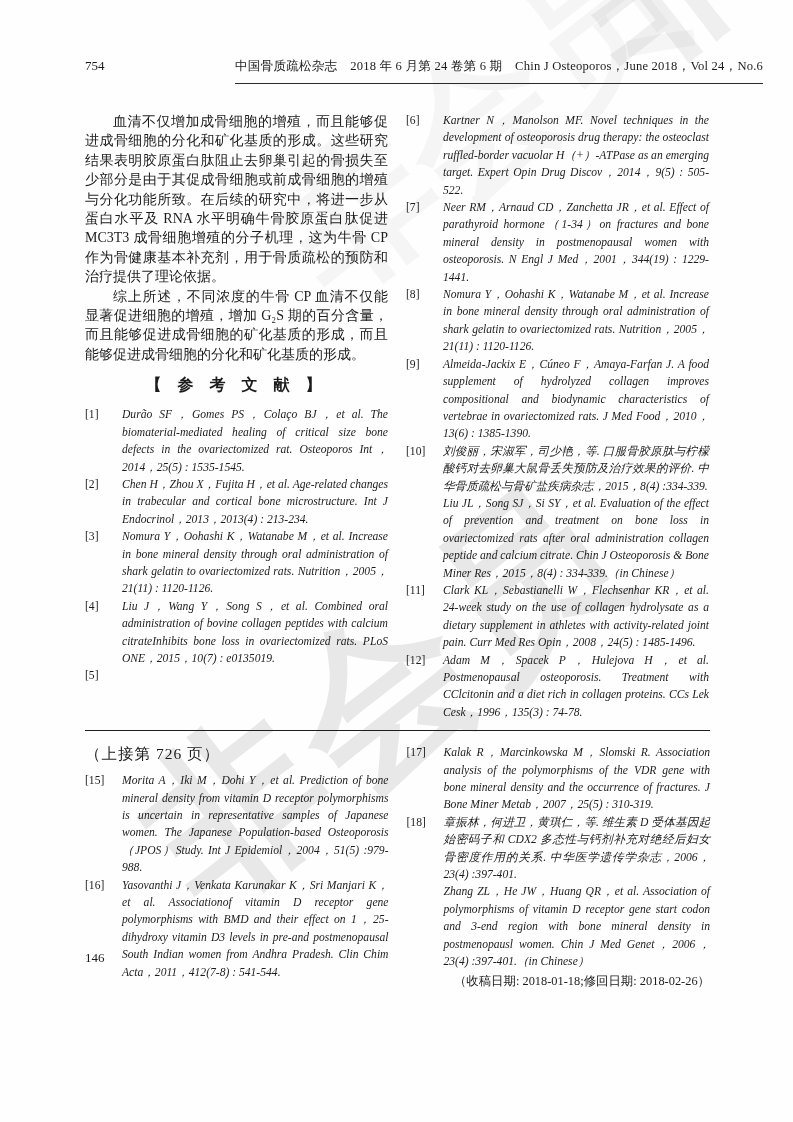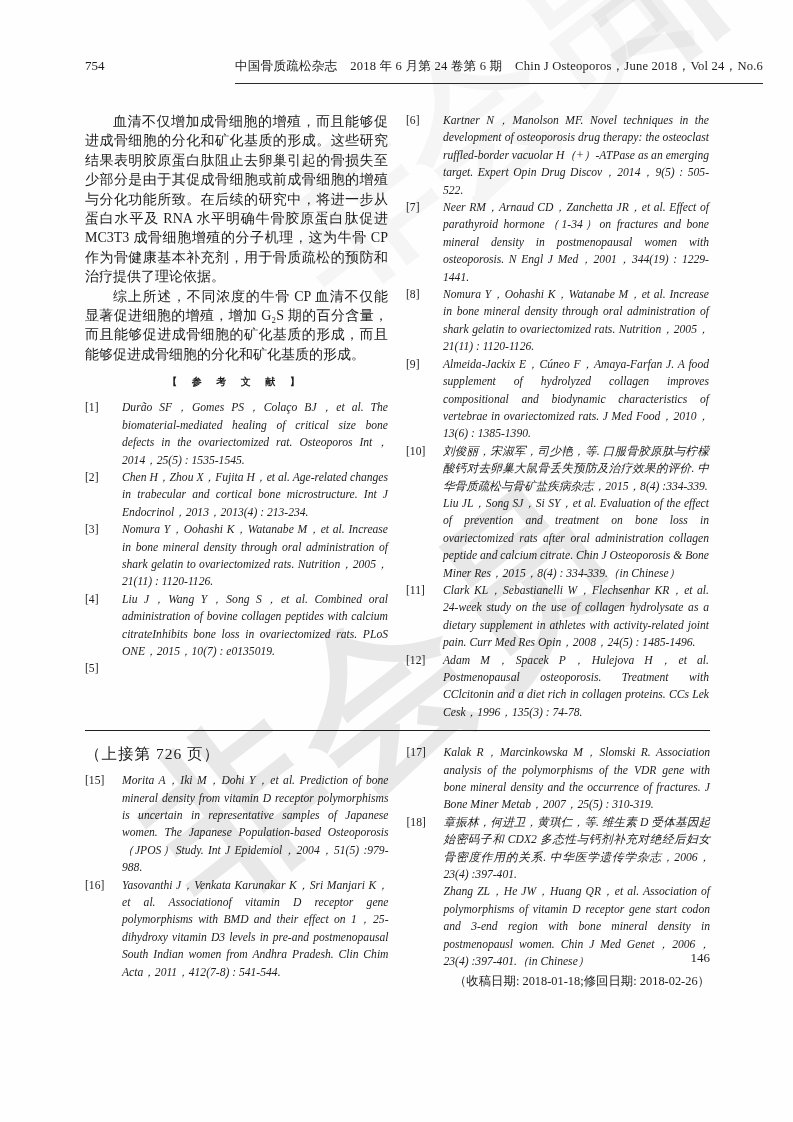--- a/index.html
+++ b/index.html
@@ -27,21 +27,21 @@
     font-size:12.6px;
   }
   
   .cols{display:flex;gap:18px;margin-top:28px;}
   .col{width:303px;flex:0 0 auto;}
   .para{
     font-size:14px;line-height:19.4px;
     text-align:justify;text-indent:2em;margin:0;
   }
   .refs-heading{
-    text-align:center;font-weight:bold;font-size:10px;
+    text-align:center;font-weight:bold;font-size:16px;
     letter-spacing:6px;margin:11px 0 10px 0;
   }
   .ref{position:relative;padding-left:37px;margin:0;}
   .ref-num{position:absolute;left:0;top:0;font-size:11.6px;line-height:17.4px;}
   .ref-text{
     font-size:11.6px;line-height:17.4px;
     text-align:justify;white-space:pre-line;font-style:italic;
   }
   .dates{
     font-size:12.4px;line-height:17.4px;
@@ -52,21 +52,21 @@
   
   .continuation{
     margin-top:13px;
     height:250px;
     column-count:2;column-gap:18px;column-fill:auto;
   }
   .cont-heading{font-size:15.5px;margin:0 0 7px 0;letter-spacing:1px;}
   
   .footer{
     position:absolute;left:0;bottom:28px;width:100%;
-    text-align:right;font-size:13px;
+    text-align:left;font-size:13px;
   }
   
   .wm{
     position:absolute;
     color:rgba(120,120,120,0.16);
     font-weight:bold;
     pointer-events:none;
     white-space:nowrap;
     font-family:"Liberation Sans","DejaVu Sans",sans-serif;
     z-index:1;

